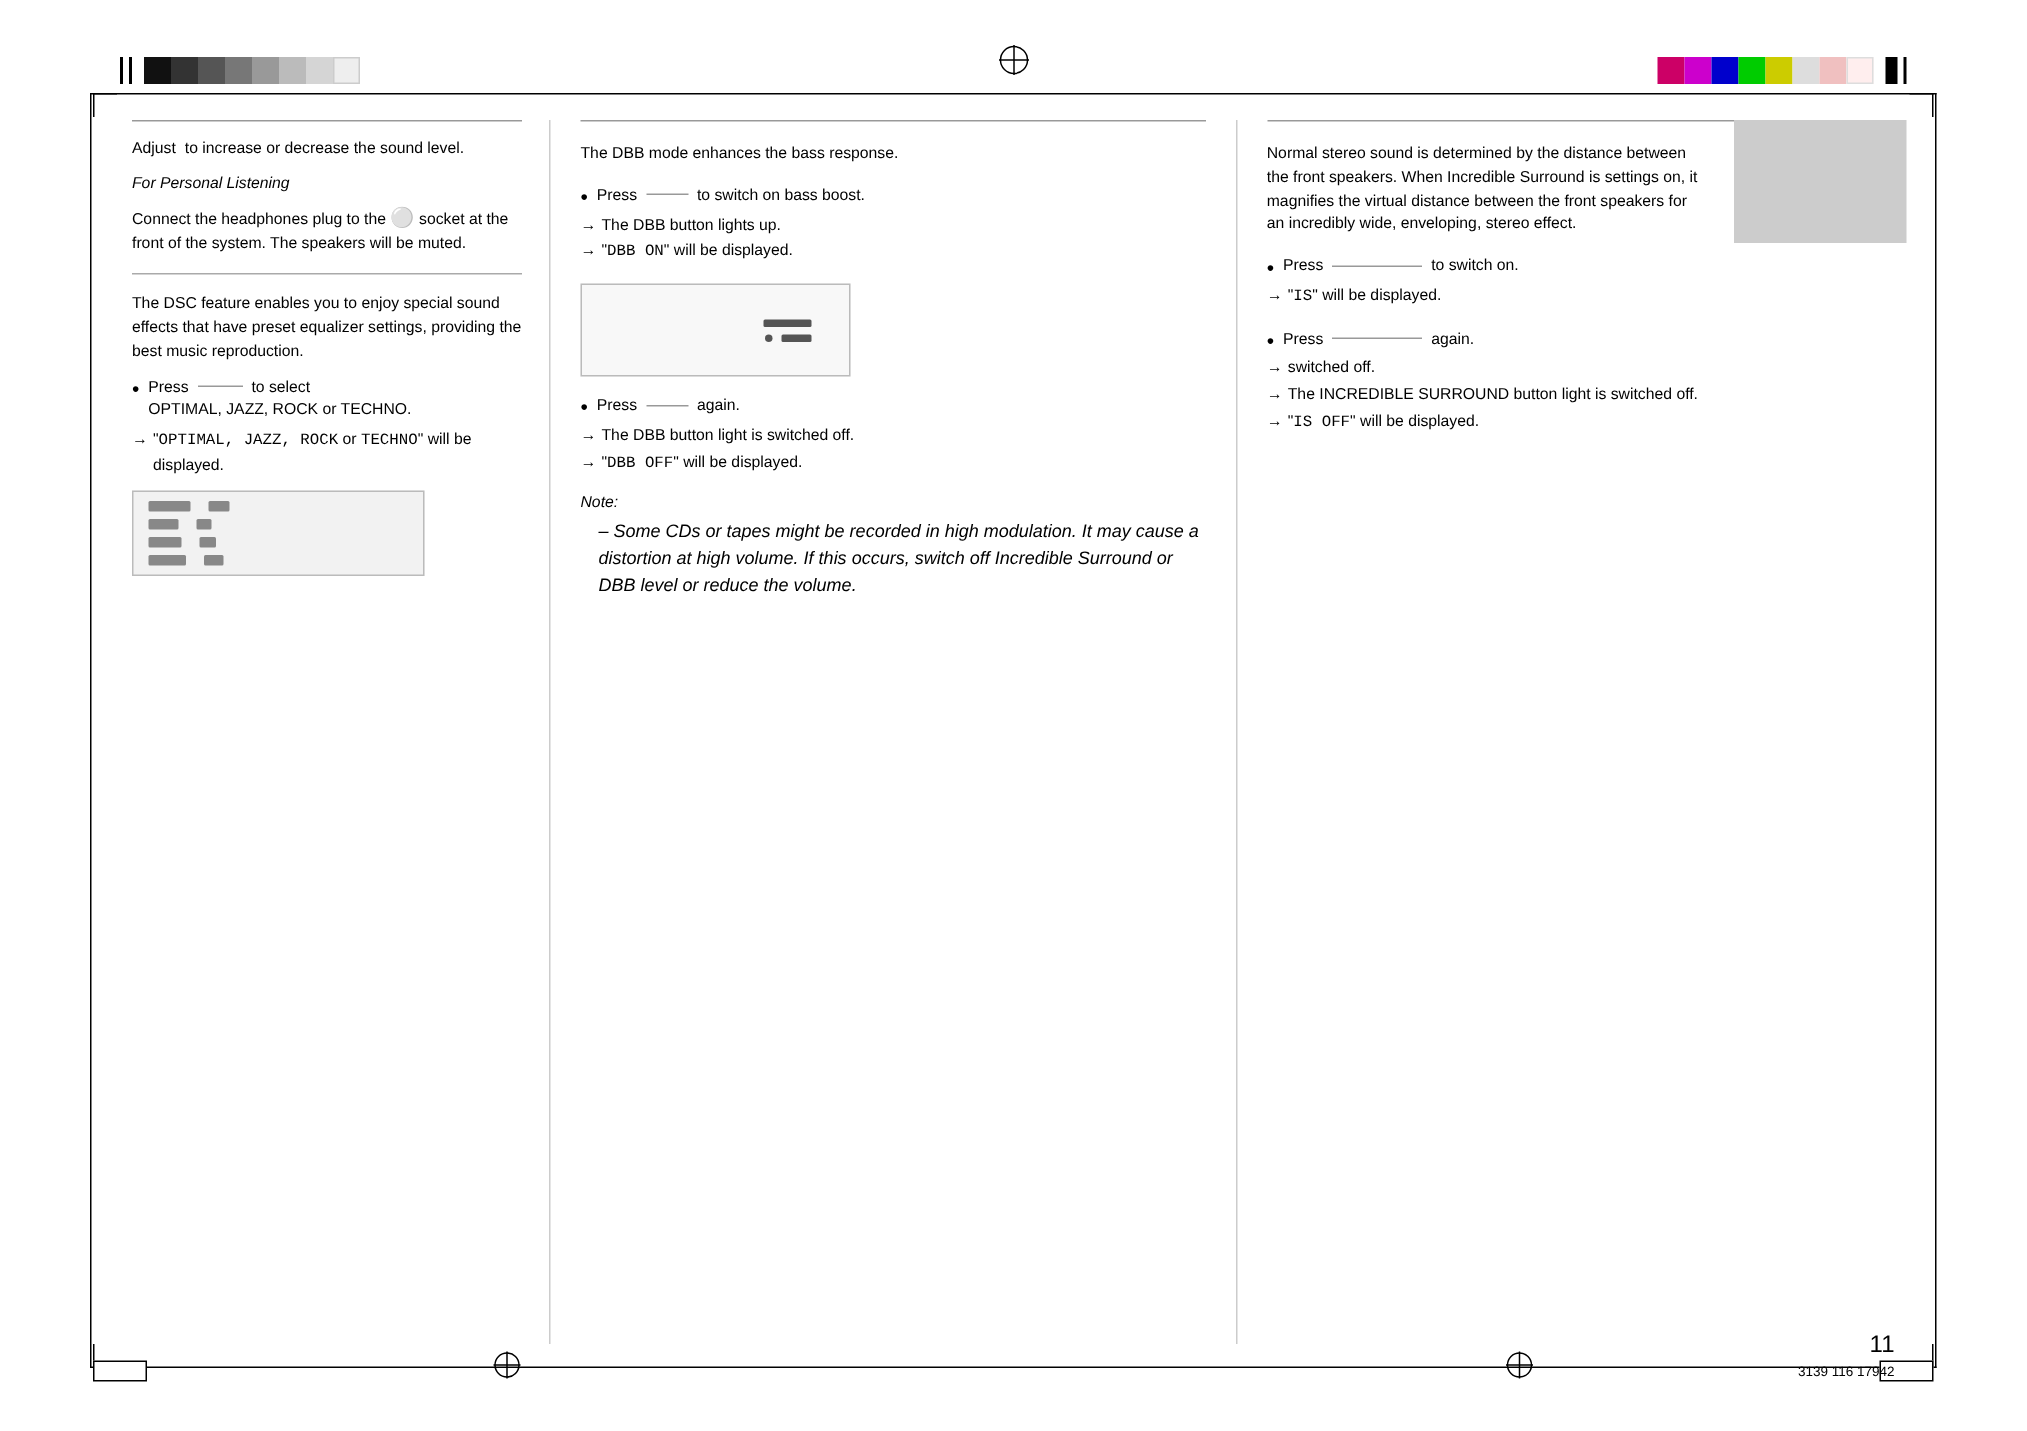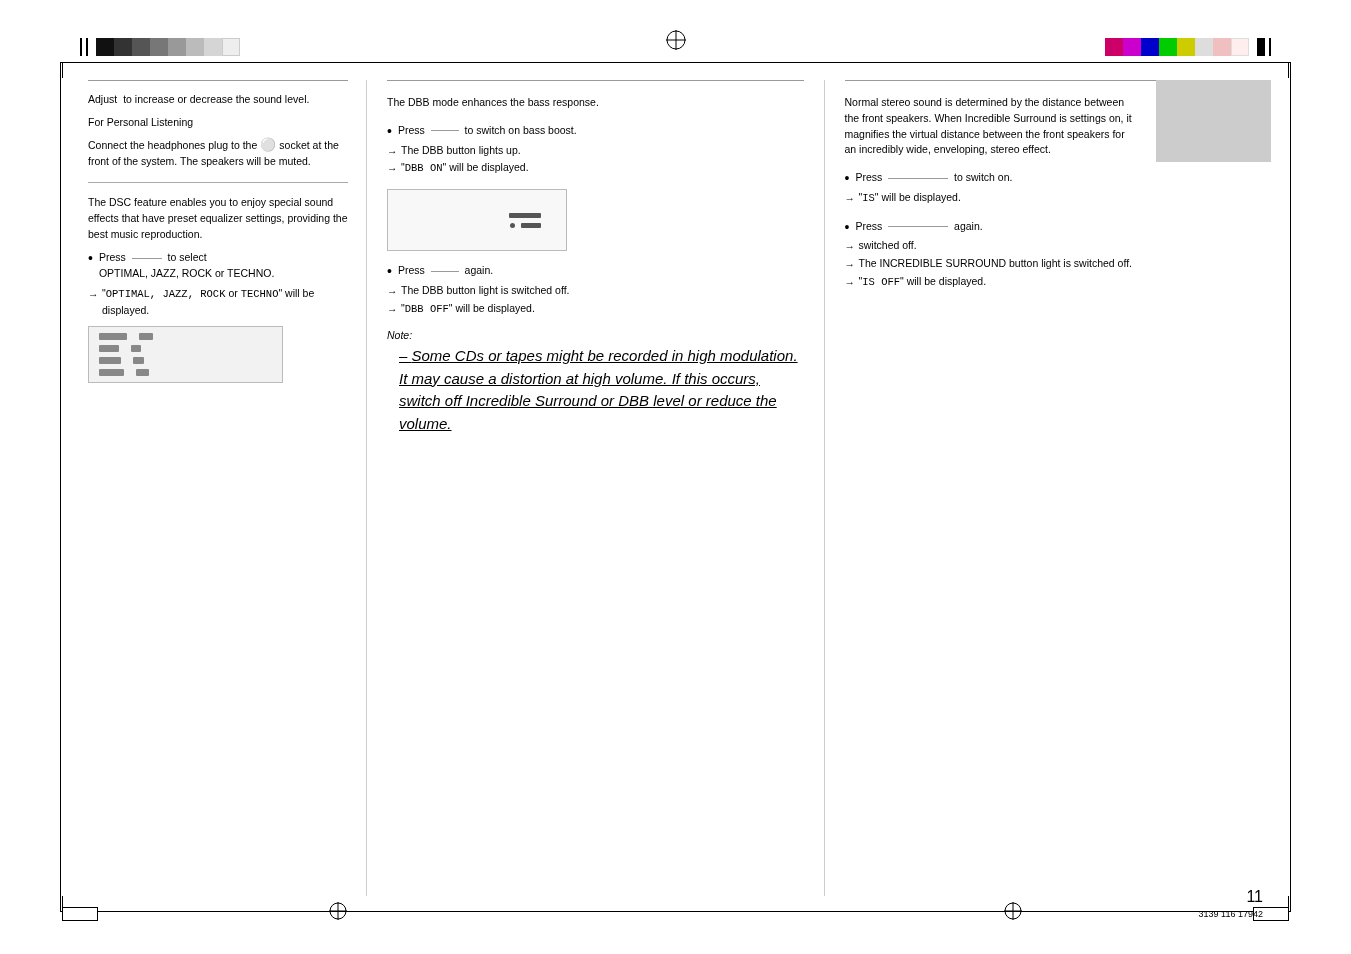--- a/index.html
+++ b/index.html
@@ -89,20 +89,21 @@
     }
 
     .section-text {
       font-size: 10.5px;
       line-height: 1.5;
       margin-bottom: 10px;
       color: #000;
     }
 
     .italic-text {
+      font-style: italic;
       font-size: 10.5px;
       line-height: 1.5;
       margin-bottom: 8px;
     }
 
     .bullet-item {
       display: flex;
       align-items: flex-start;
       margin-bottom: 4px;
       font-size: 10.5px;
@@ -328,21 +329,21 @@
           <span>again.</span>
         </div>
       </div>
       <div class="arrow-item mb2">The DBB button light is switched off.</div>
       <div class="arrow-item mb12">
         "<span class="mono-text">DBB OFF</span>"  will be displayed.
       </div>
 
       <div class="note-section">
         <div class="note-heading">Note:</div>
-        <div style="padding-left:12px;font-style:italic;font-size:15px;line-height:1.5;text-decoration:underline;">
+        <div style="padding-left:12px;font-style:italic;font-size:12px;line-height:1.5;">
           – <span>Some CDs or tapes might be recorded in high modulation. It may cause a distortion at high volume. If this occurs, switch off Incredible Surround or DBB level or reduce the volume.</span>
         </div>
       </div>
     </div>
 
     <div style="width:1px;background:#ccc;margin:0 6px;align-self:stretch;"></div>
 
     <div style="flex:1;padding:0 10px 0 14px;position:relative;">
 
       <div style="position:absolute;top:0;right:0;width:115px;height:82px;background:#cccccc;"></div>

